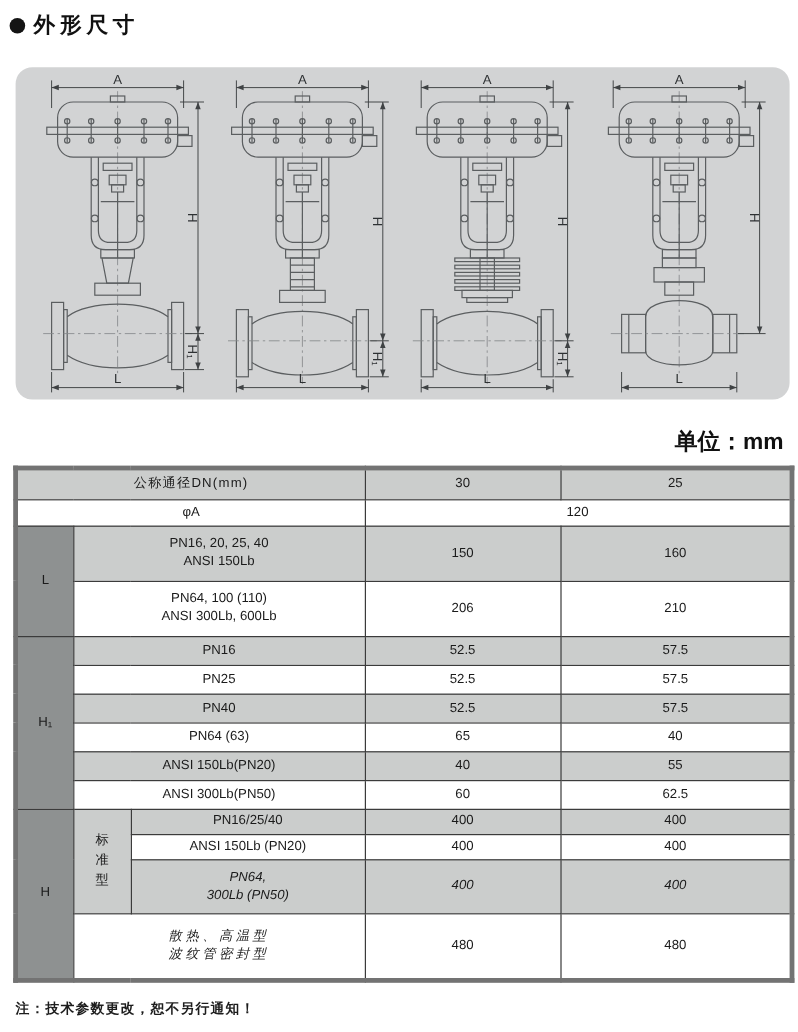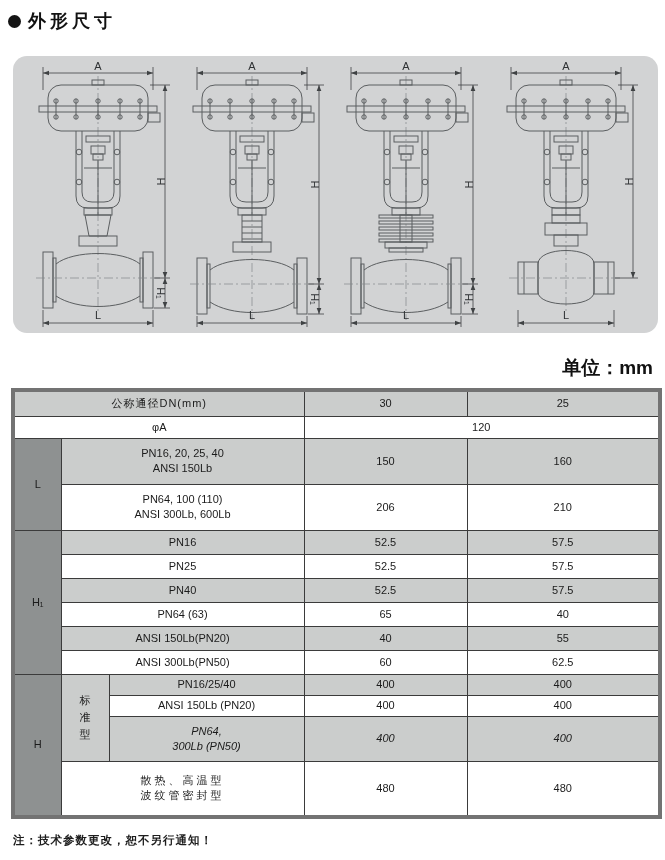--- a/index.html
+++ b/index.html
@@ -25,21 +25,21 @@
   table.dims{position:absolute;top:388px;left:11px;width:647px;border-collapse:collapse;
              table-layout:fixed;border:4px solid #737373;padding-left:16px;}
   table.dims td{border:1px solid #3b3b3b;text-align:center;vertical-align:middle;
                 font-size:11px;line-height:1.35;padding:1px 3px;color:#1b1b1b;}
   td.g{background:#cbcdcc;}
   td.w{background:#ffffff;}
   td.dark{background:#8e9191;color:#ffffff;font-size:12px;}
   td.pre{white-space:pre-line;}
   .vert{display:inline-block;width:14px;word-break:break-all;line-height:1.55;
         font-size:11px;letter-spacing:0;}
-  .spaced{letter-spacing:3px;}
+  .spaced{letter-spacing:3px;font-style:italic;}
   .hdr{letter-spacing:1px;}
   tr.h26{height:26px;} tr.h22{height:22px;margin-left:27px;} tr.h46{height:46px;}
   tr.h24{height:24px;} tr.h21{height:21px;} tr.h45{height:45px;font-style:italic;} tr.h56{height:56px;}
   .footer-note{position:absolute;top:833px;left:13px;font-size:11.5px;font-weight:bold;
                letter-spacing:1px;color:#1d1d1d;}
 </style>
 </head>
 <body>
 
 <div class="page">

